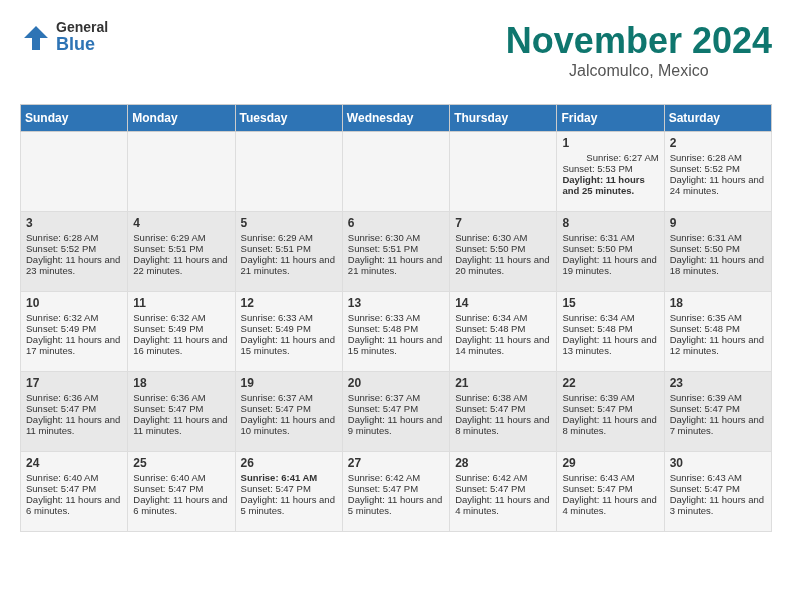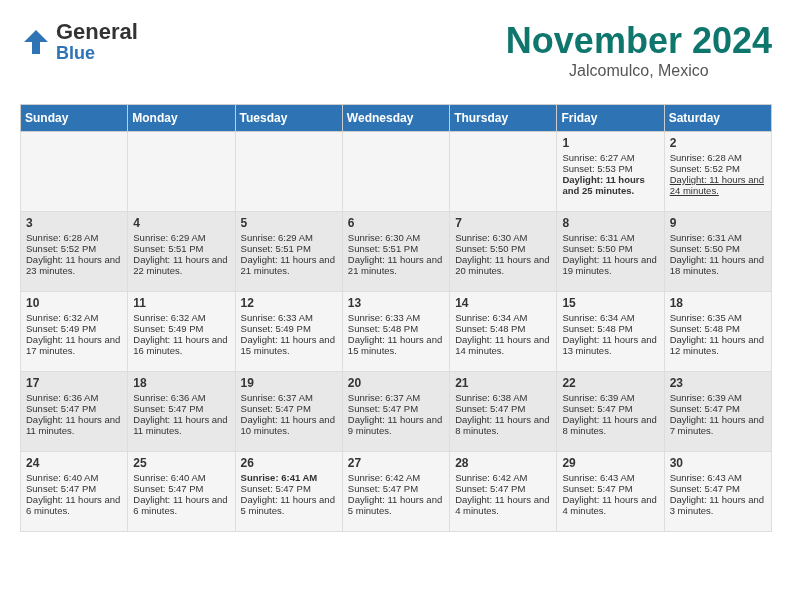--- a/index.html
+++ b/index.html
@@ -88,21 +88,21 @@
   </style>
 </head>
 <body>
 
 <div class="header">
   <div class="logo">
     <svg class="logo-icon" viewBox="0 0 40 40">
       <polygon points="20,5 35,20 25,20 25,35 15,35 15,20 5,20" fill="#2e74b5"></polygon>
     </svg>
     <div class="logo-text">
-      <span style="font-size:22px;font-weight:bold;color:#333;">General</span>
+      <span style="font-size:14px;font-weight:bold;color:#333;">General</span>
       <span style="font-size:18px;font-weight:bold;color:#2e74b5;">Blue</span>
     </div>
   </div>
   <div class="title-block">
     <div class="month-title">November 2024</div>
     <div class="location-title">Jalcomulco, Mexico</div>
   </div>
 </div>
 
 <table>
@@ -119,29 +119,29 @@
   </thead>
   <tbody id="calendar-body">
   <tr>
         <td class="empty-cell"></td>
         <td class="empty-cell"></td>
         <td class="empty-cell"></td>
         <td class="empty-cell"></td>
         <td class="empty-cell"></td>
         <td>
           <span class="day-num">1</span>
-          <span style="display: block;">Sunrise: 6:27 AM</span>
+          <span style="display: block; text-align: right;">Sunrise: 6:27 AM</span>
           <span style="display: block;">Sunset: 5:53 PM</span>
           <span style="display: block; font-weight: bold;">Daylight: 11 hours and 25 minutes.</span>
         </td>
         <td>
           <span class="day-num">2</span>
           <span style="display: block;">Sunrise: 6:28 AM</span>
           <span style="display: block;">Sunset: 5:52 PM</span>
-          <span style="display: block; text-decoration: underline;">Daylight: 11 hours and 24 minutes.</span>
+          <span style="display: block;">Daylight: 11 hours and 24 minutes.</span>
         </td>
       </tr>
       <tr>
         <td>
           <span class="day-num">3</span>
           <span style="display: block;">Sunrise: 6:28 AM</span>
           <span style="display: block;">Sunset: 5:52 PM</span>
           <span style="display: block;">Daylight: 11 hours and 23 minutes.</span>
         </td>
         <td>

